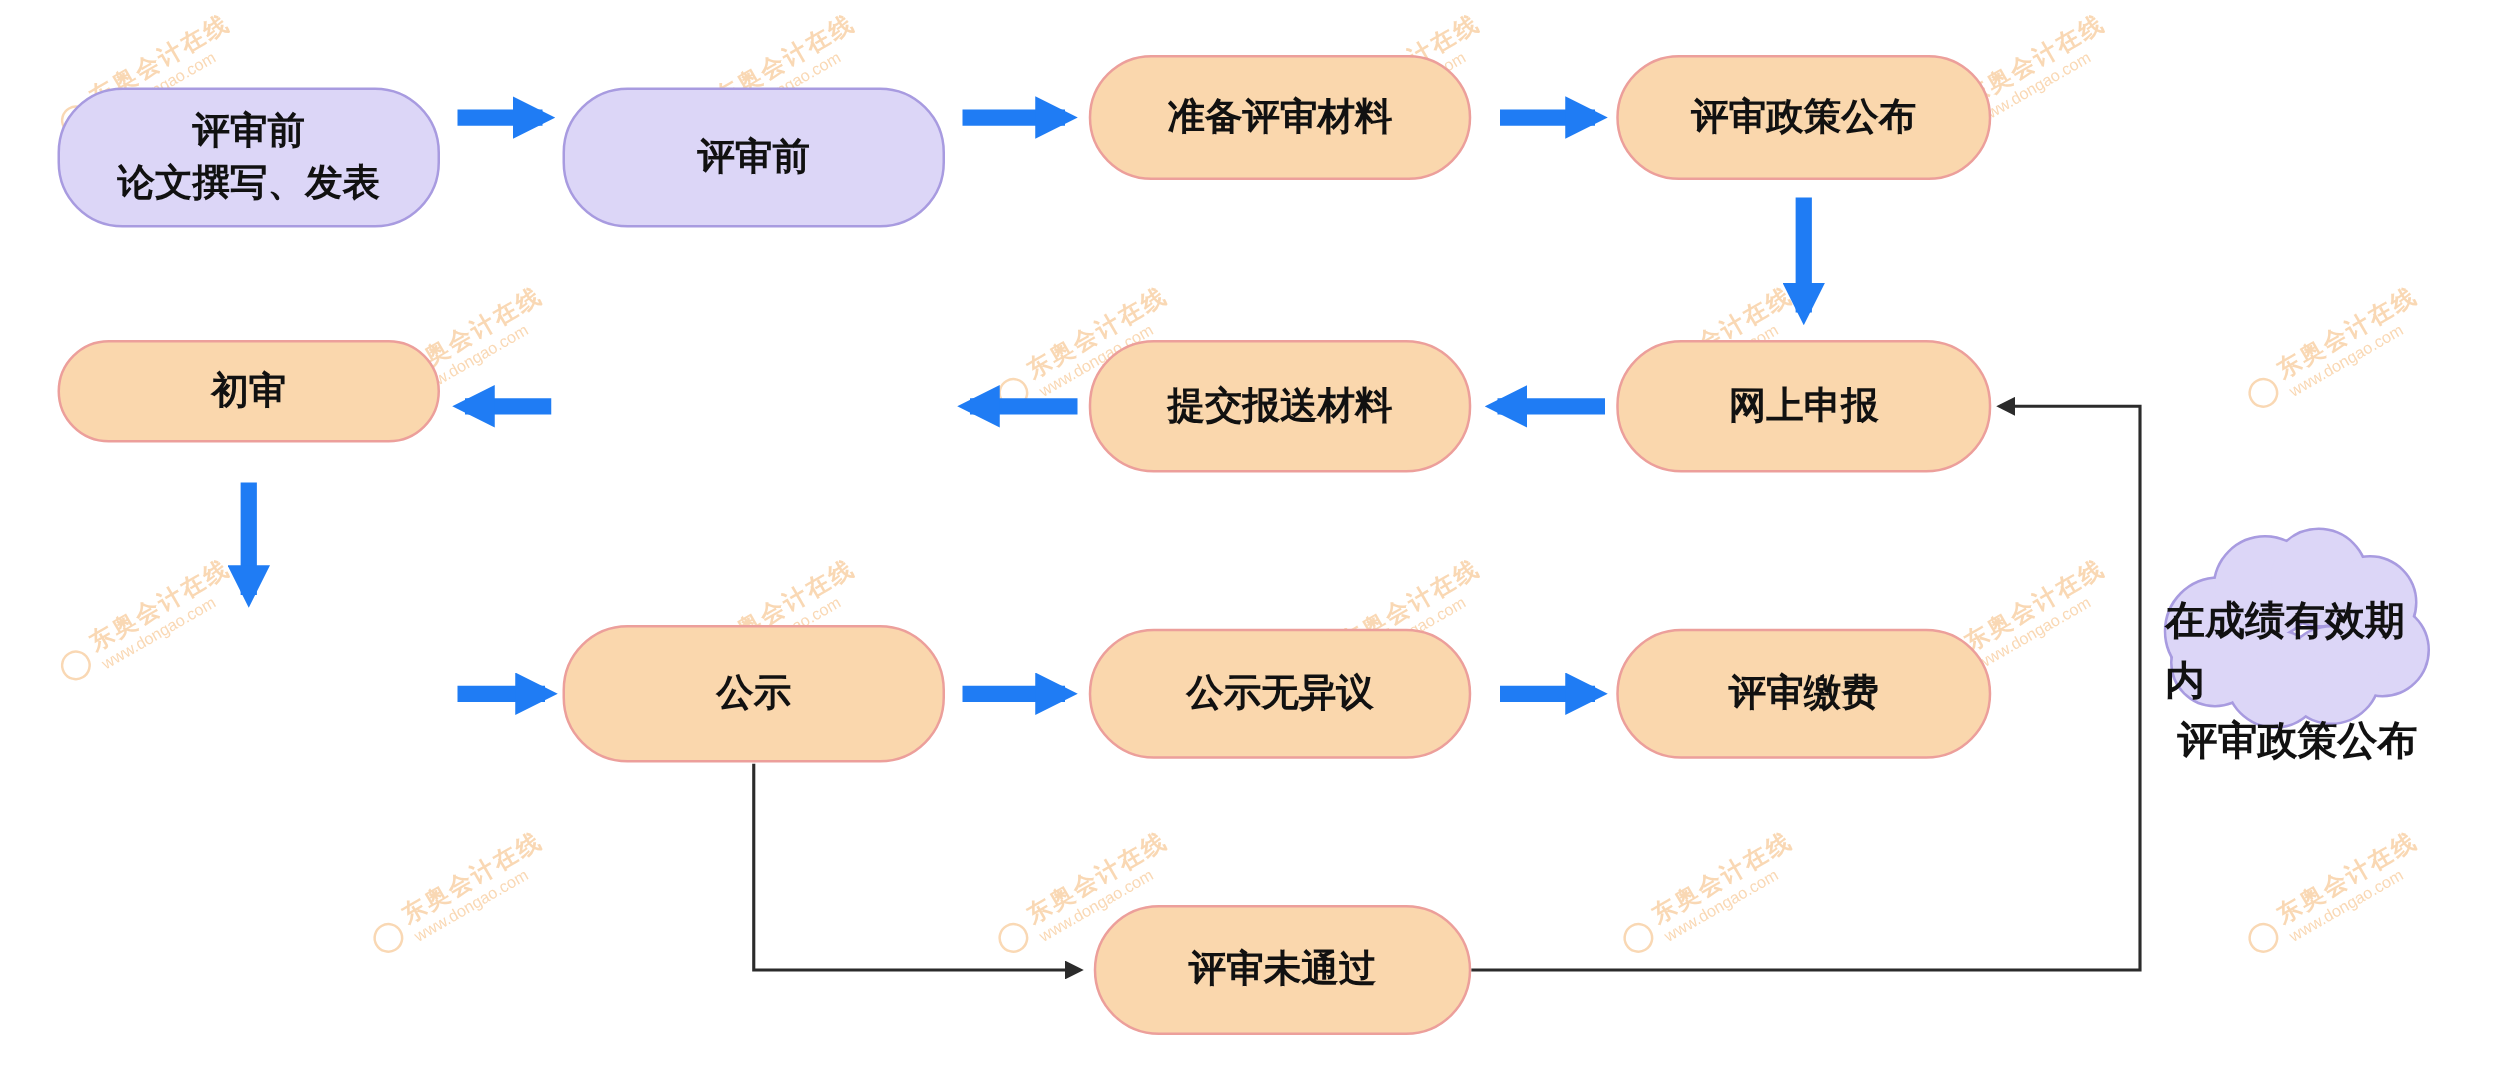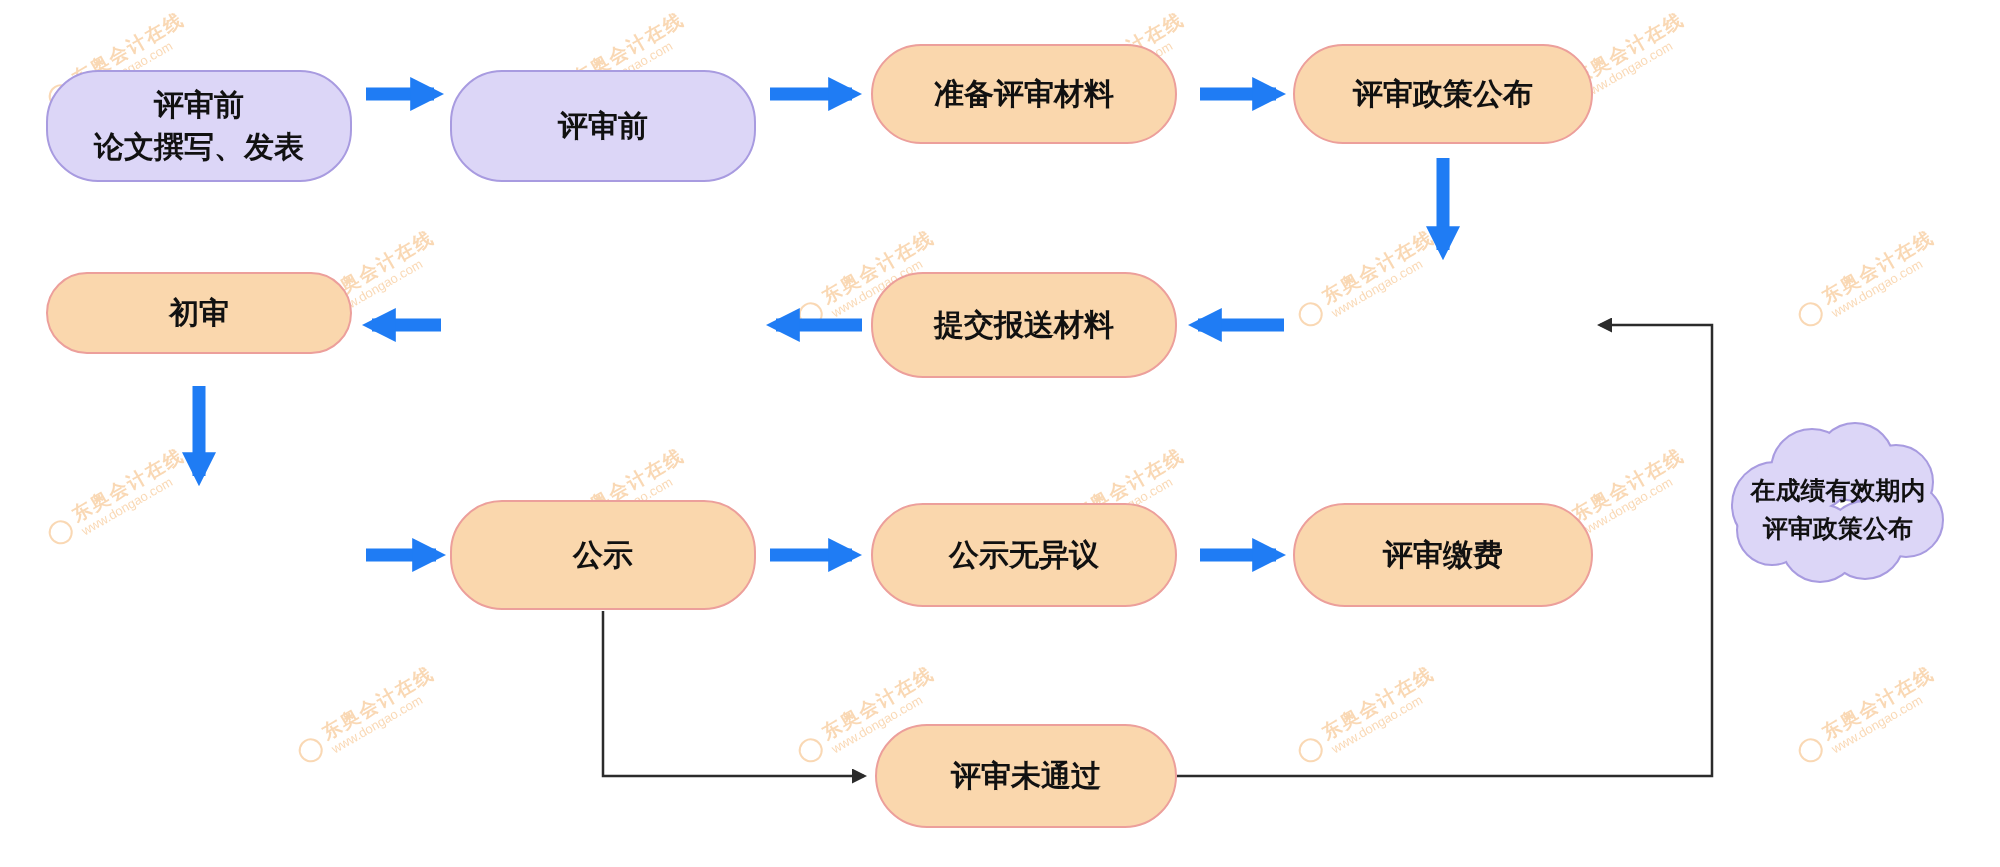--- a/index.html
+++ b/index.html
@@ -33,21 +33,21 @@
 
   
   .node{position:absolute;display:flex;flex-direction:column;align-items:center;justify-content:center;
         border-radius:52px;border:2.5px solid;box-sizing:border-box;
         font-weight:bold;font-size:30px;color:var(--text);line-height:1.4;text-align:center;}
   .node.purple{background:var(--purple-fill);border-color:var(--purple-border);margin-top:32px;}
   .node.orange{background:var(--orange-fill);border-color:var(--orange-border);}
 
   .cloud-label{position:absolute;left:1732px;top:472px;width:212px;
         display:flex;flex-direction:column;align-items:center;justify-content:center;
-        font-size:25px;font-weight:600;color:var(--text);line-height:1.5;text-align:center;}
+        font-size:32px;font-weight:600;color:var(--text);line-height:1.5;text-align:left;}
 </style>
 </head>
 <body>
 
 <div id="canvas">
 
   <div id="wm-layer">
       <div class="wm" style="left: 40px; top: 45px;">
         <span class="wm-ring"></span>
         <span class="wm-text">
@@ -218,20 +218,23 @@
   <div class="node purple" style="left:450px;top:38px;width:306px;height:112px">
     <span>评审前</span>
   </div>
   <div class="node orange" style="left:871px;top:44px;width:306px;height:100px">
     <span>准备评审材料</span>
   </div>
   <div class="node orange" style="left:1293px;top:44px;width:300px;height:100px">
     <span>评审政策公布</span>
   </div>
 
+  <div class="node orange" style="left:1293px;top:272px;width:300px;height:106px">
+    <span>网上申报</span>
+  </div>
   <div class="node orange" style="left:871px;top:272px;width:306px;height:106px">
     <span>提交报送材料</span>
   </div>
   <div class="node orange" style="left:46px;top:272px;width:306px;height:82px">
     <span>初审</span>
   </div>
 
   <div class="node orange" style="left:450px;top:500px;width:306px;height:110px">
     <span>公示</span>
   </div>

